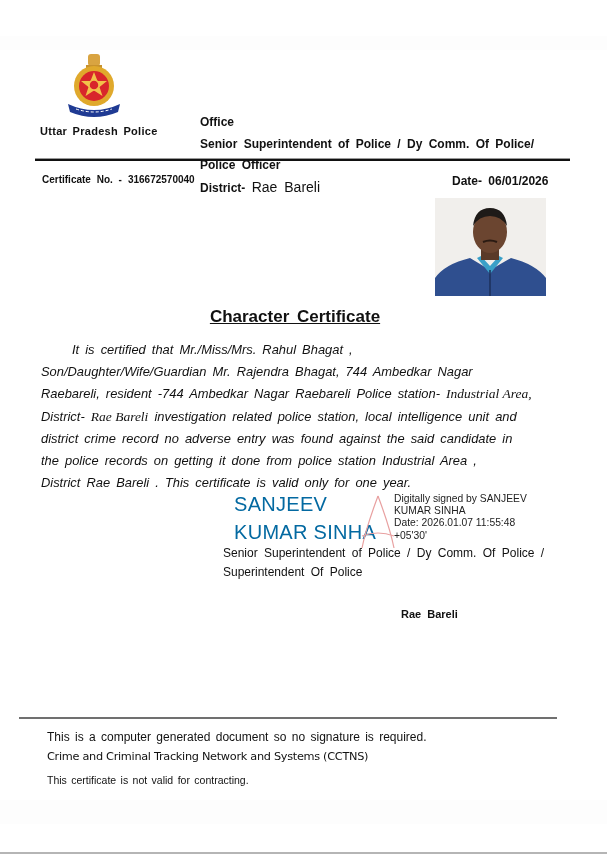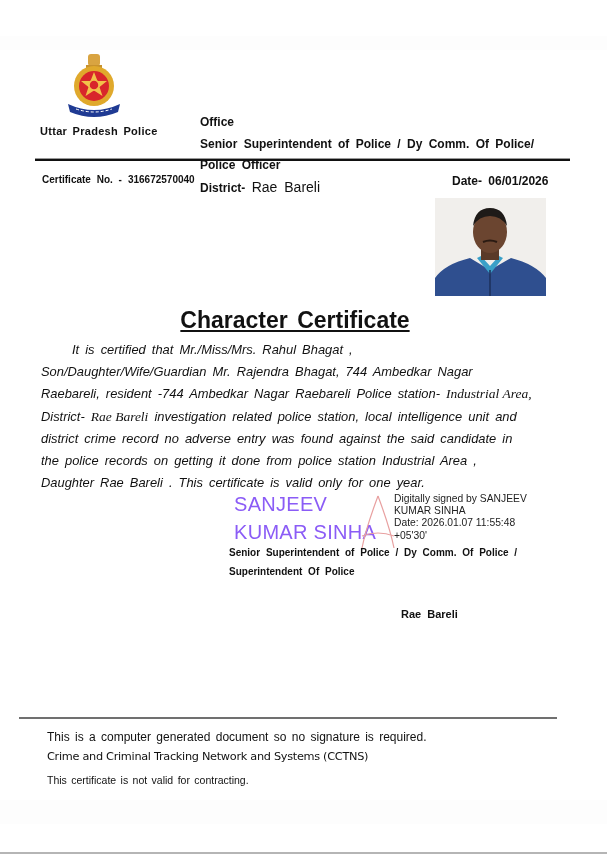--- a/index.html
+++ b/index.html
@@ -19,31 +19,31 @@
   .office .district-val { font-weight: normal; font-size: 14px; }
 
   .header-rule { position: absolute; left: 35px; top: 159px; width: 535px; height: 2px; background: #111; box-shadow: 0 -1px 0 #999; }
 
   .cert-no { position: absolute; left: 42px; top: 174px; font-size: 10px; font-weight: bold; word-spacing: 3px; }
   .cert-no .val { margin-left: 6px; }
   .cert-date { position: absolute; left: 452px; top: 174px; font-size: 12px; font-weight: bold; word-spacing: 3px; }
 
   .photo { position: absolute; left: 435px; top: 198px; width: 111px; height: 98px; background: #f1efec; overflow: hidden; }
 
-  .title { position: absolute; left: 0; width: 590px; text-align: center; top: 307px; font-size: 23px; font-weight: bold; text-decoration: underline; word-spacing: 3px; }
+  .title { position: absolute; left: 0; width: 590px; text-align: center; top: 307px; font-size: 17px; font-weight: bold; text-decoration: underline; word-spacing: 3px; }
 
   .body { position: absolute; left: 41px; top: 339px; width: 500px; font-size: 12.9px; line-height: 22.2px; word-spacing: 2.5px; }
   .body p { margin: 0; font-style: italic; }
   .body .indent { padding-left: 31px; }
   .serif { font-family: "Liberation Serif", serif; font-size: 13.5px; word-spacing: 0; }
 
-  .sig-name { position: absolute; left: 234px; top: 490px; font-size: 20px; line-height: 28px; color: #8b5cf6; letter-spacing: 0.3px; }
+  .sig-name { position: absolute; left: 234px; top: 490px; font-size: 20px; line-height: 28px; color: #0369a1; letter-spacing: 0.3px; }
   .sig-mark { position: absolute; left: 358px; top: 492px; width: 40px; height: 62px; }
   .sig-details { position: absolute; left: 394px; top: 493px; font-size: 10.3px; line-height: 12.2px; color: #222; }
-  .sig-title { position: absolute; left: 229px; top: 544px; font-size: 10px; font-weight: bold; line-height: 18.5px; word-spacing: 3px; }
+  .sig-title { position: absolute; left: 223px; top: 544px; font-size: 12px; font-weight: normal; line-height: 18.5px; word-spacing: 3px; }
   .sig-place { position: absolute; left: 401px; top: 608px; font-size: 11px; font-weight: bold; word-spacing: 3px; }
 
   .footer-rule { position: absolute; left: 19px; top: 717px; width: 538px; height: 2px; background: #707070; }
   .footer-1 { position: absolute; left: 47px; top: 730px; font-size: 12px; word-spacing: 2px; }
   .footer-2 { position: absolute; left: 47px; top: 750px; font-size: 12px; font-family: "DejaVu Sans", sans-serif; font-size: 11.3px; letter-spacing: -0.3px; }
   .footer-3 { position: absolute; left: 47px; top: 774px; font-size: 10.5px; word-spacing: 1.5px; }
 </style>
 </head>
 <body>
 
@@ -105,21 +105,21 @@
 
 <div class="title">Character Certificate</div>
 
 <div class="body">
   <p class="indent">It is certified that Mr./Miss/Mrs. Rahul Bhagat   ,</p>
   <p>Son/Daughter/Wife/Guardian Mr. Rajendra Bhagat, 744 Ambedkar Nagar</p>
   <p><span>Raebareli, resident -744 Ambedkar Nagar Raebareli Police station- </span><span class="serif">Industrial Area,</span></p>
   <p><span>District- </span><span class="serif">Rae Bareli</span><span> investigation related police station, local intelligence unit and</span></p>
   <p>district crime record no adverse entry was found against the said candidate in</p>
   <p>the police records on getting it done from police station Industrial Area ,</p>
-  <p>Daughter  Rae Bareli . This certificate is valid only for one year.</p>
+  <p>District  Rae Bareli . This certificate is valid only for one year.</p>
 </div>
 
 <div class="sig-name">
   <div>SANJEEV</div>
   <div>KUMAR SINHA</div>
 </div>
 <div class="sig-mark">
   <svg width="40" height="62" viewBox="0 0 40 62">
     <path d="M20 4 C14 20 8 36 4 56 M20 4 C26 20 32 36 36 56 M4 44 Q20 38 36 44" stroke="#e8a0a0" stroke-width="1.2" fill="none"></path>
   </svg>

